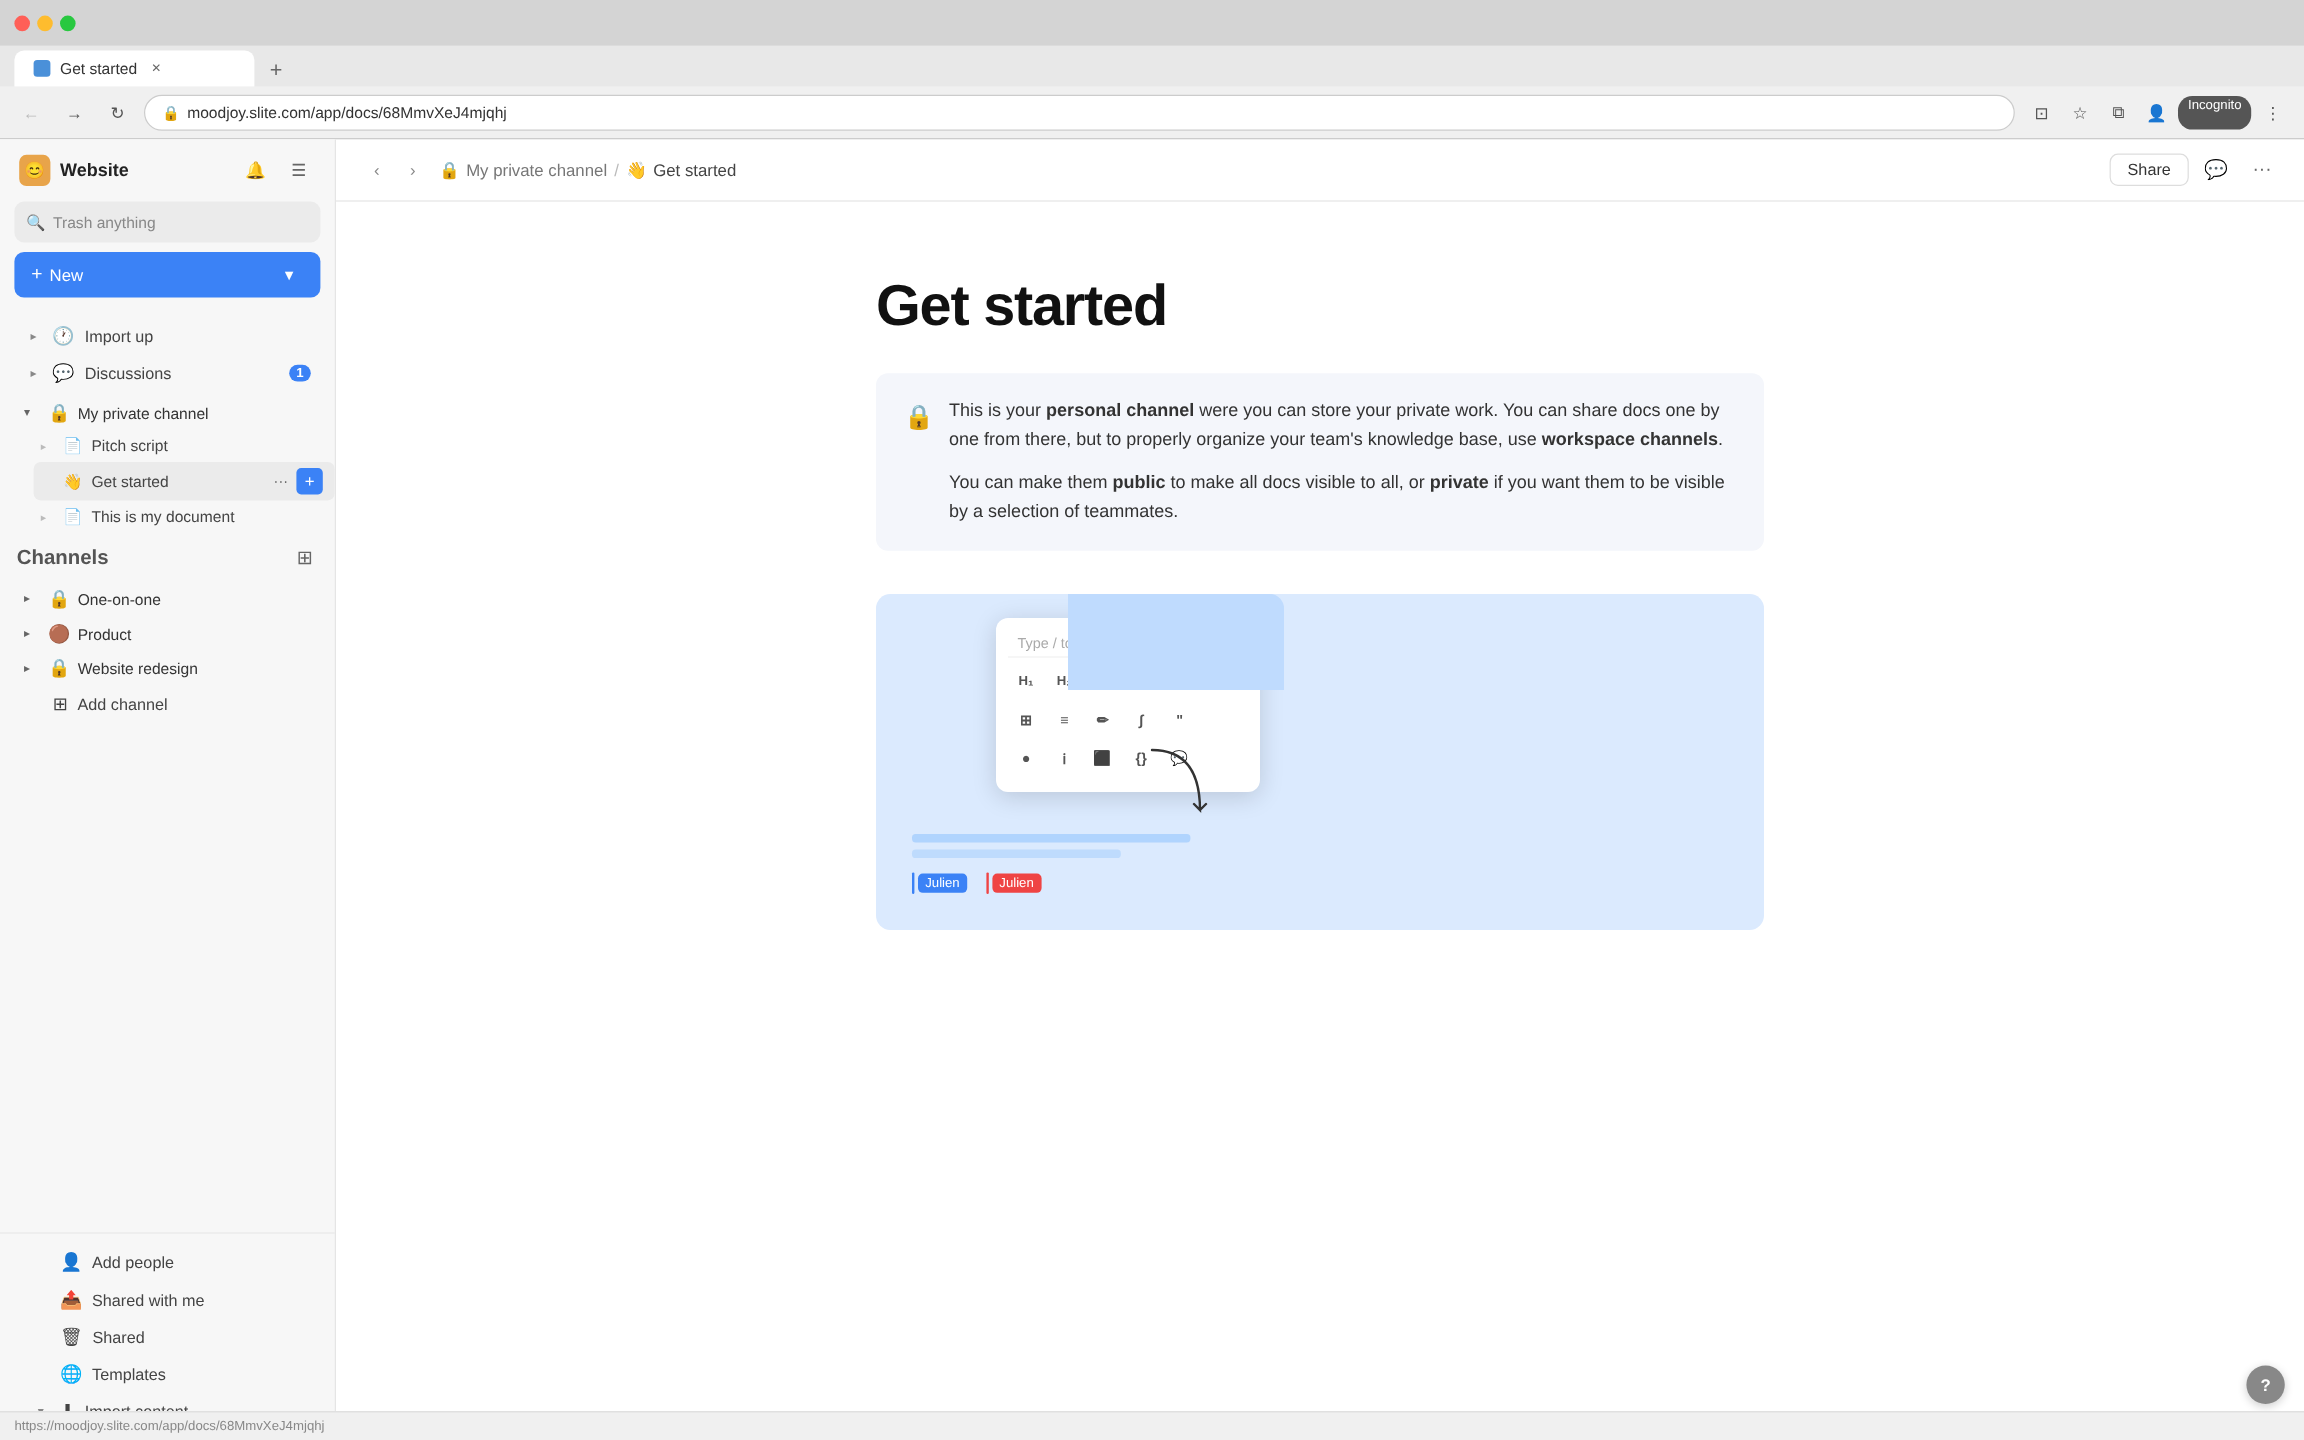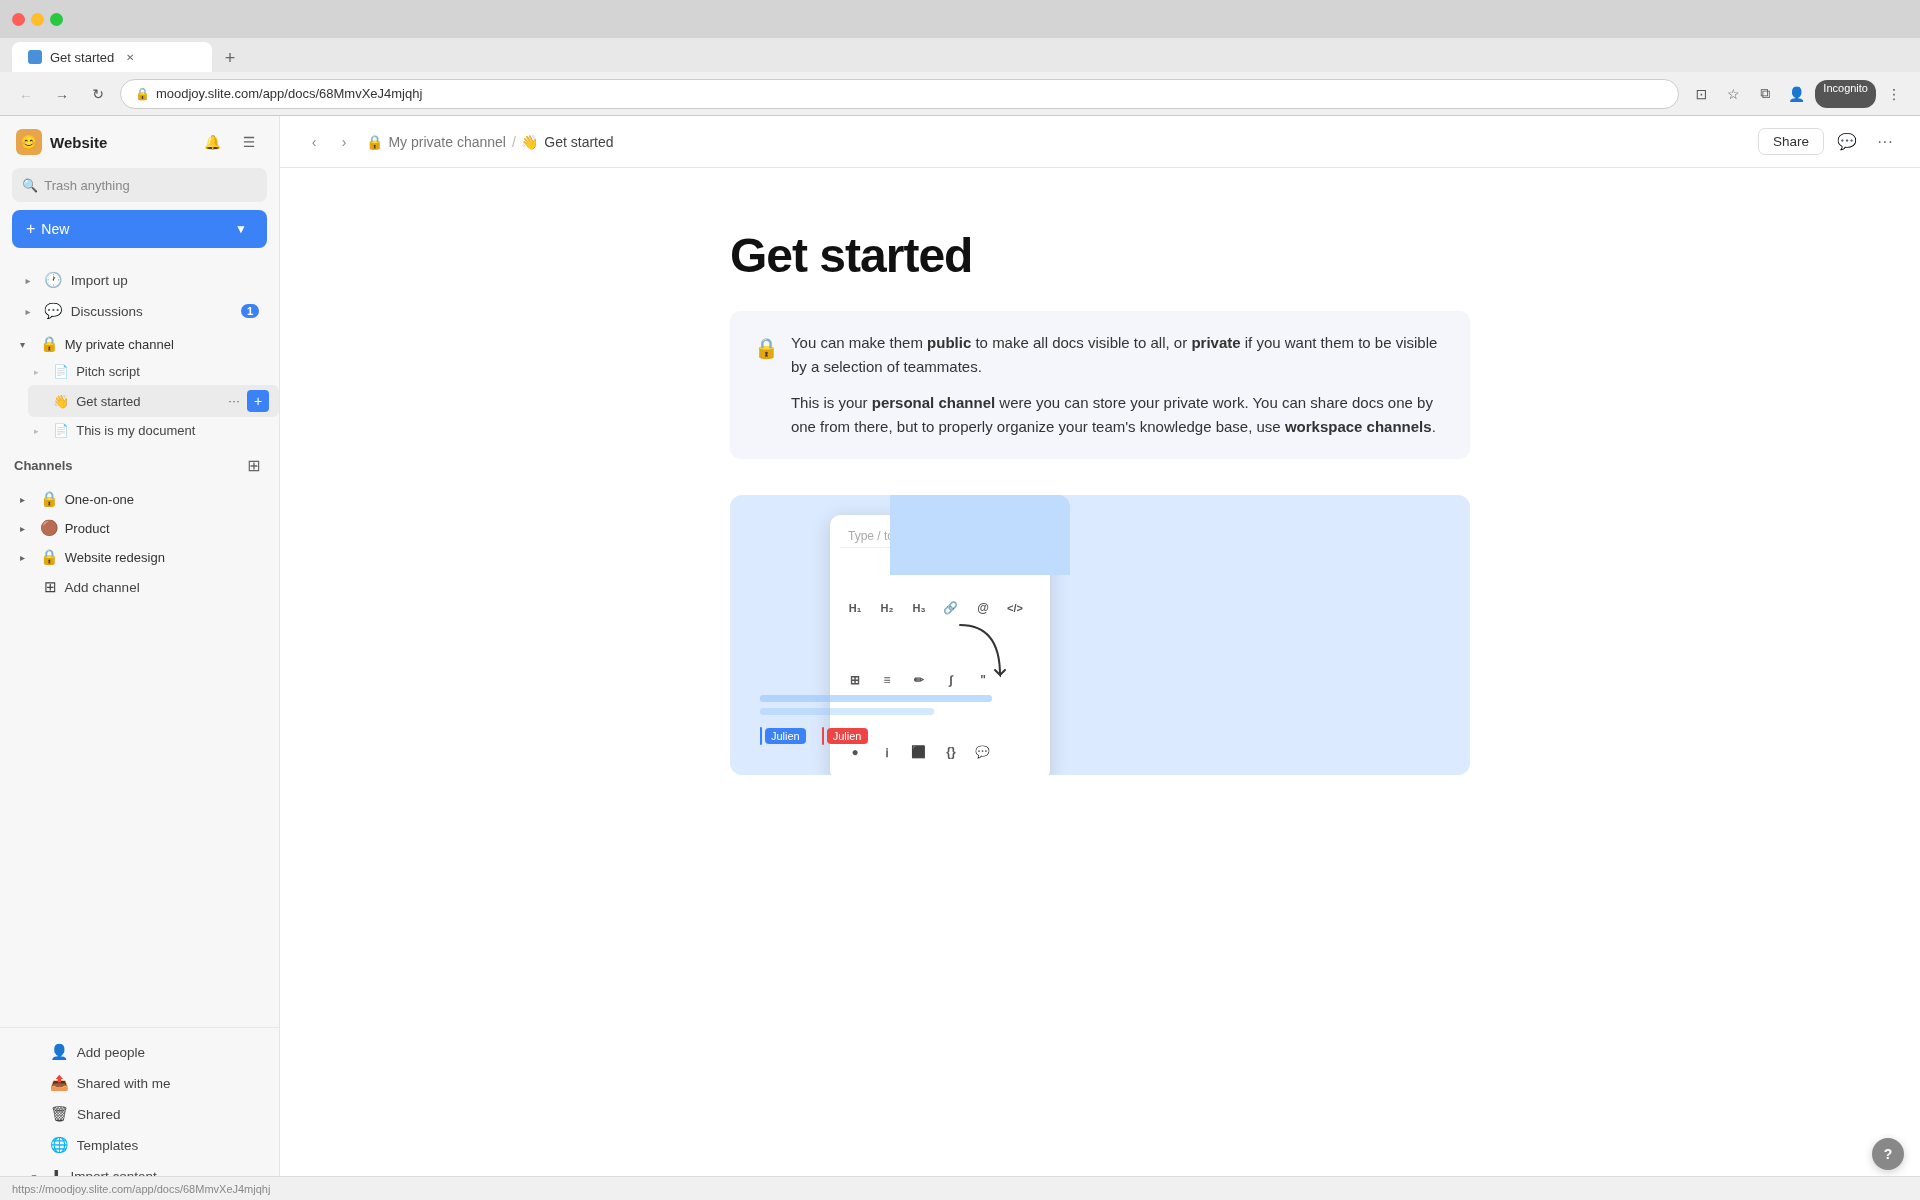--- a/index.html
+++ b/index.html
@@ -57,21 +57,21 @@
     .tree-children { margin-left: 28px; }
     .tree-child { display: flex; align-items: center; padding: 5px 10px 5px 6px; gap: 7px; font-size: 13px; color: #444; cursor: pointer; border-radius: 6px; margin: 1px 0; position: relative; }
     .tree-child.active { background: #ebebeb; }
     .tree-child .child-icon { font-size: 13px; }
     .tree-child .child-actions { margin-left: auto; display: flex; gap: 2px; opacity: 0; }
     .child-action-btn { width: 22px; height: 22px; display: flex; align-items: center; justify-content: center; border-radius: 4px; font-size: 12px; color: #555; }
     .child-add-btn { width: 22px; height: 22px; display: flex; align-items: center; justify-content: center; border-radius: 4px; font-size: 14px; color: #fff; background: #3b82f6; }
 
     .channels-section { padding: 10px 14px 4px; }
     .channels-header { display: flex; align-items: center; justify-content: space-between; margin-bottom: 4px; }
-    .channels-label { font-size: 13px; font-weight: 600; color: #555; }
+    .channels-label { font-size: 17px; font-weight: 600; color: #555; }
     .channels-add-btn { width: 22px; height: 22px; display: flex; align-items: center; justify-content: center; border-radius: 4px; font-size: 16px; color: #666; cursor: pointer; }
 
     .sidebar-bottom { padding: 8px 6px; border-top: 1px solid #e8e8e8; margin-top: 8px; }
 
     
     .main { flex: 1; display: flex; flex-direction: column; overflow: hidden; }
 
     
     .topbar { height: 52px; border-bottom: 1px solid #e5e5e5; display: flex; align-items: center; padding: 0 20px; gap: 8px; flex-shrink: 0; }
     .topbar-nav { display: flex; gap: 2px; }
@@ -103,21 +103,21 @@
     .docs-badge { background: #93c5fd; color: #1e3a8a; font-size: 11px; font-weight: 700; padding: 3px 10px; border-radius: 5px; display: inline-block; margin-bottom: 16px; letter-spacing: 0.5px; }
     .feature-card-text { font-size: 20px; font-weight: 600; color: #1e3a8a; line-height: 1.5; }
     .feature-card-subtext { font-size: 17px; color: #1e3a8a; line-height: 1.5; margin-top: 6px; }
     .code-inline { background: #bfdbfe; padding: 1px 5px; border-radius: 4px; font-family: monospace; font-size: 16px; }
     .feature-card-right { width: 340px; position: relative; }
 
     
     .toolbar-mockup { position: absolute; top: 20px; right: 20px; background: #fff; border-radius: 10px; box-shadow: 0 4px 20px rgba(0,0,0,0.15); padding: 10px; width: 220px; }
     .toolbar-input { font-size: 12px; color: #aaa; padding: 4px 8px; border-bottom: 1px solid #f0f0f0; margin-bottom: 6px; }
     .toolbar-row { display: flex; gap: 2px; margin-bottom: 4px; }
-    .toolbar-btn { width: 30px; height: 28px; display: flex; align-items: center; justify-content: center; font-size: 12px; color: #555; border-radius: 4px; background: none; border: none; cursor: pointer; font-weight: 600; margin-top: 40px; }
+    .toolbar-btn { width: 30px; height: 28px; display: flex; align-items: center; justify-content: center; font-size: 12px; color: #555; border-radius: 4px; background: none; border: none; cursor: pointer; font-weight: 600; }
 
     
     .status-bar { position: fixed; bottom: 0; left: 0; right: 0; height: 24px; background: #f0f0f0; border-top: 1px solid #ddd; display: flex; align-items: center; padding: 0 12px; font-size: 11px; color: #888; }
 
     .help-btn { position: fixed; bottom: 30px; right: 16px; width: 32px; height: 32px; background: #888; border-radius: 50%; display: flex; align-items: center; justify-content: center; color: #fff; font-size: 14px; font-weight: 600; cursor: pointer; box-shadow: 0 2px 8px rgba(0,0,0,0.2); }
 
     
     .sidebar::-webkit-scrollbar { width: 4px; }
     .sidebar::-webkit-scrollbar-thumb { background: #ccc; border-radius: 2px; }
     .content::-webkit-scrollbar { width: 6px; }
@@ -319,24 +319,24 @@
     <div class="content">
       <div class="content-wrapper">
 
         <h1 class="doc-title">Get started</h1>
 
         <div class="info-box">
           <div class="info-box-row">
             <span class="info-box-icon">🔒</span>
             <div>
               <p>
-                <span>You can make them </span><strong>public</strong><span> to make all docs visible to all, or </span><strong>private</strong><span> if you want them to be visible by a selection of teammates.</span>
+                <span>This is your </span><strong>personal channel</strong><span> were you can store your private work.  You can share docs one by one from there, but to properly organize your team's knowledge base, use </span><strong>workspace channels</strong><span>.</span>
               </p>
               <p>
-                <span>This is your </span><strong>personal channel</strong><span> were you can store your private work.  You can share docs one by one from there, but to properly organize your team's knowledge base, use </span><strong>workspace channels</strong><span>.</span>
+                <span>You can make them </span><strong>public</strong><span> to make all docs visible to all, or </span><strong>private</strong><span> if you want them to be visible by a selection of teammates.</span>
               </p>
             </div>
           </div>
         </div>
 
 
         <div class="feature-card">
           <div class="feature-card-right" style="position:relative; overflow:hidden;">
 
             <div class="toolbar-mockup">

